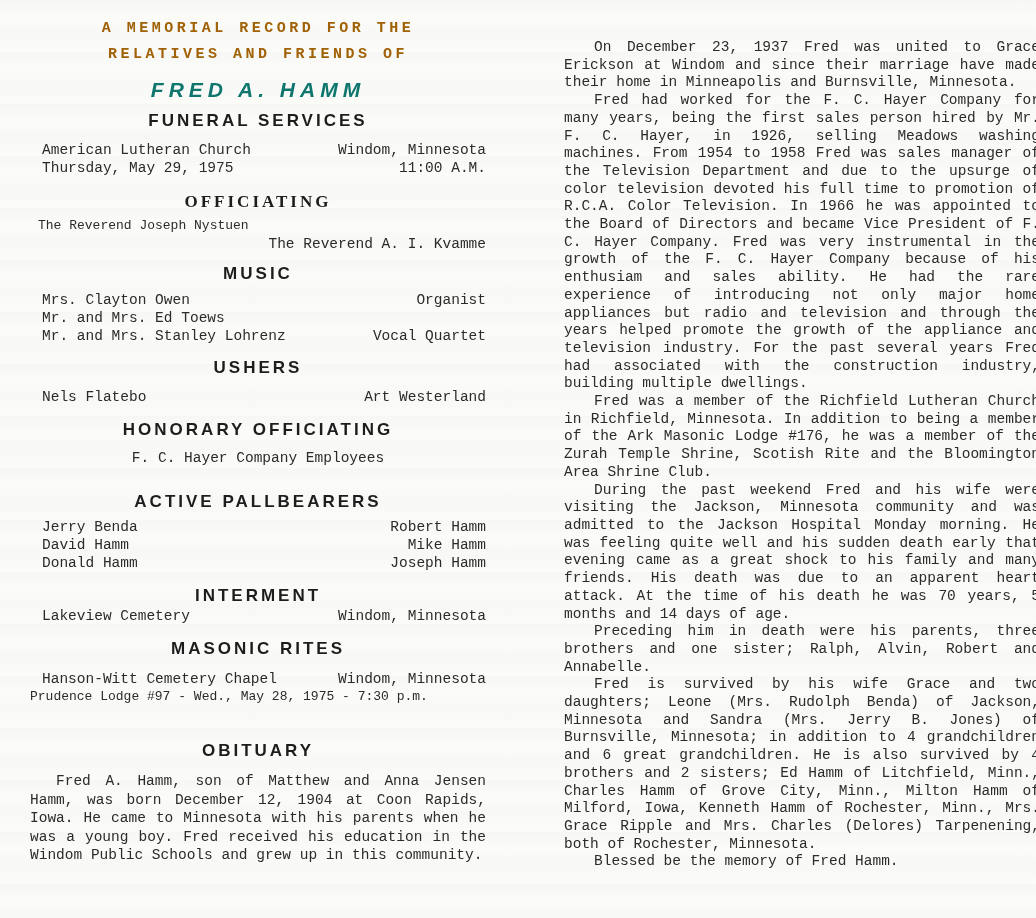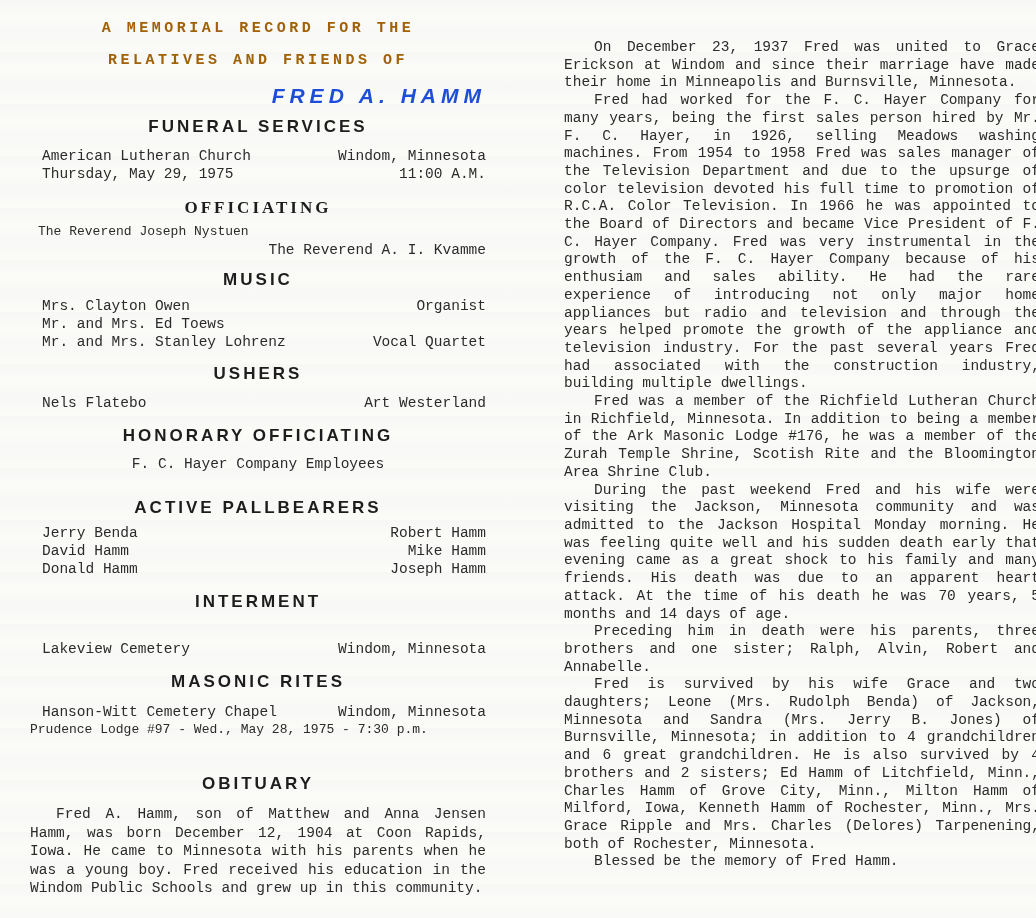--- a/index.html
+++ b/index.html
@@ -42,31 +42,31 @@
   
   .h-main {
     font-family: Liberation Mono, monospace;
     font-weight: bold;
     font-size: 15px;
     line-height: 26px;
     letter-spacing: 3.5px;
     text-align: center;
     color: #a16207;
   }
-  .h-main + .h-main { margin-top: 6px; }
+  .h-main + .h-main { }
 
   .h-name {
     font-family: "Liberation Sans", sans-serif;
     font-weight: bold;
     font-style: italic;
     font-size: 21px;
     line-height: 28px;
     letter-spacing: 5px;
-    text-align: right;
-    color: #1d4ed8;
+    text-align: center;
+    color: #0f766e;
     margin-top: 8px;
   }
 
   .h-section {
     font-family: "Liberation Sans", sans-serif;
     font-weight: bold;
     font-size: 17px;
     line-height: 22px;
     letter-spacing: 3px;
     text-align: center;
@@ -108,21 +108,21 @@
     text-align: right;
   }
   .line-center {
     font-size: 14.5px;
     line-height: 18px;
     text-align: center;
   }
 
   .row-ushers    { margin-top: 9px; }
   .row-hayer     { margin-top: 8px; }
-  .row-lakeview  { margin-top: 27px; gap: 32px; }
+  .row-lakeview  { margin-top: 0; gap: 32px; }
   .row-hanson    { margin-top: 10px; }
   .line-nystuen  { margin-top: 4px; }
 
   .para {
     font-size: 14.5px;
     line-height: 18.5px;
     text-align: justify;
     text-indent: 26px;
     margin: 0;
   }

